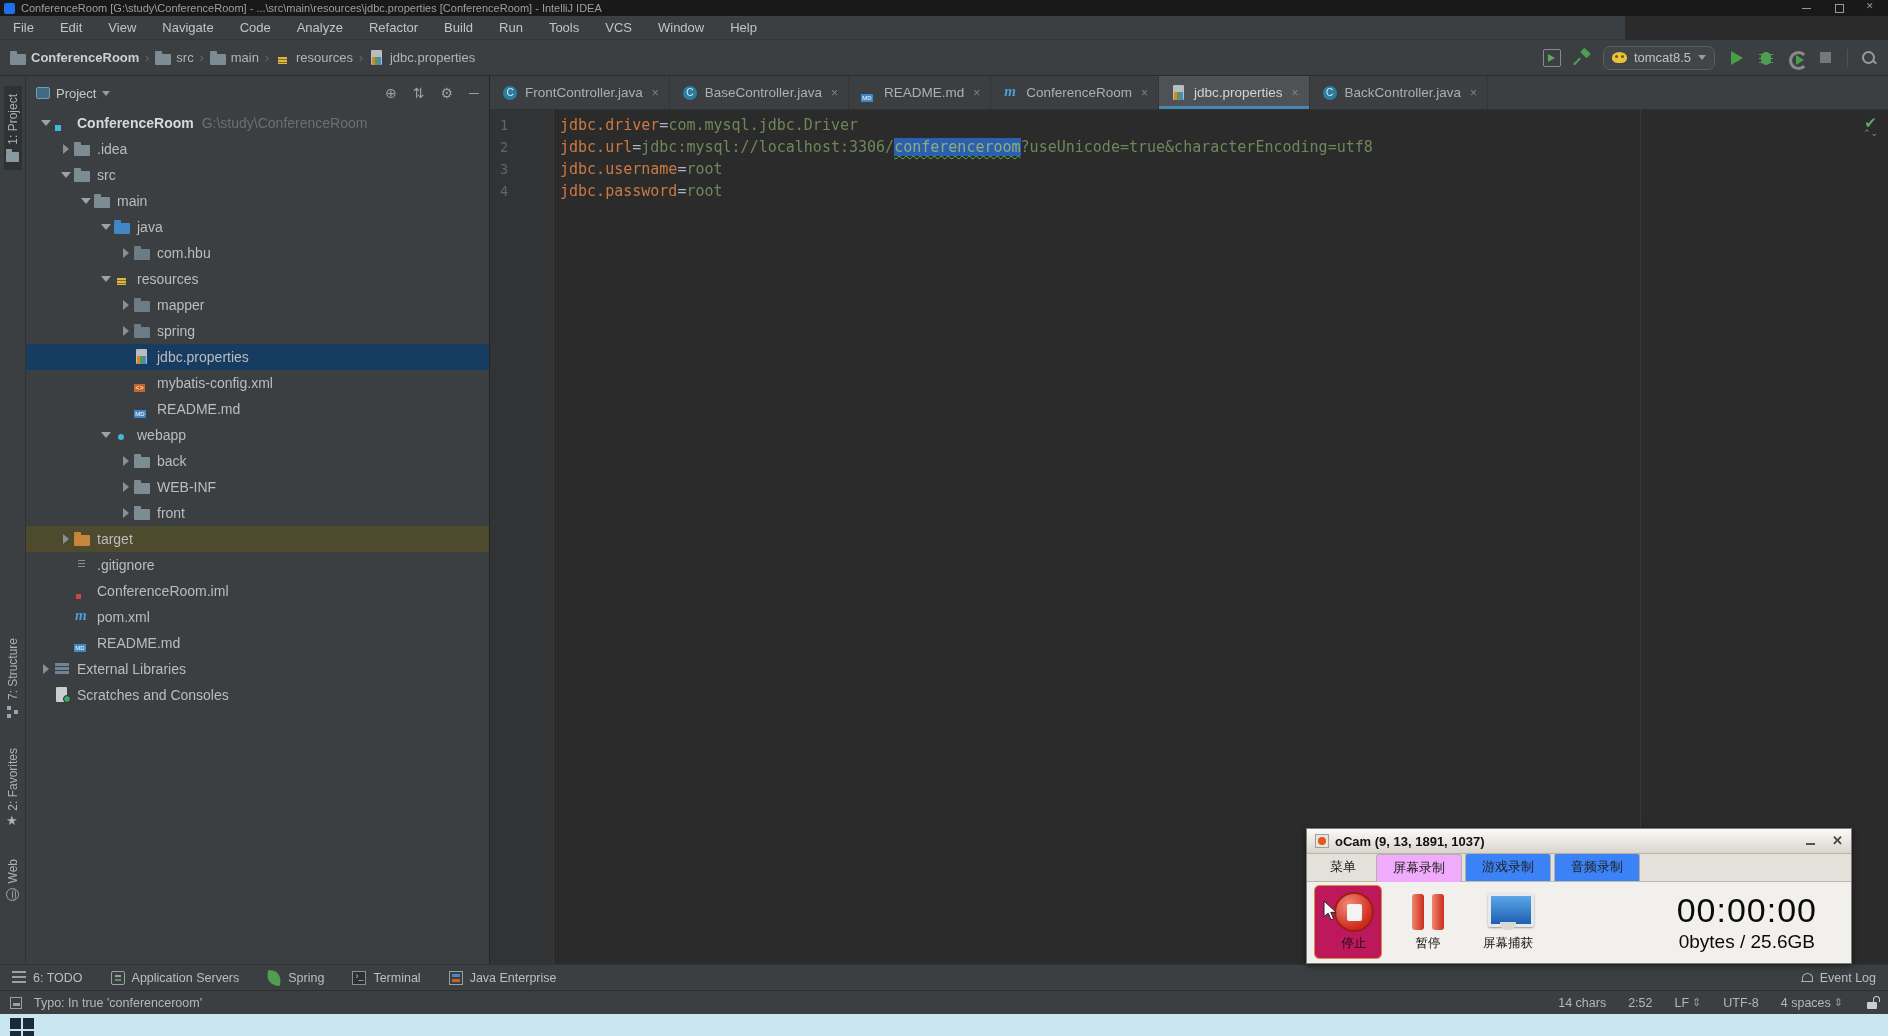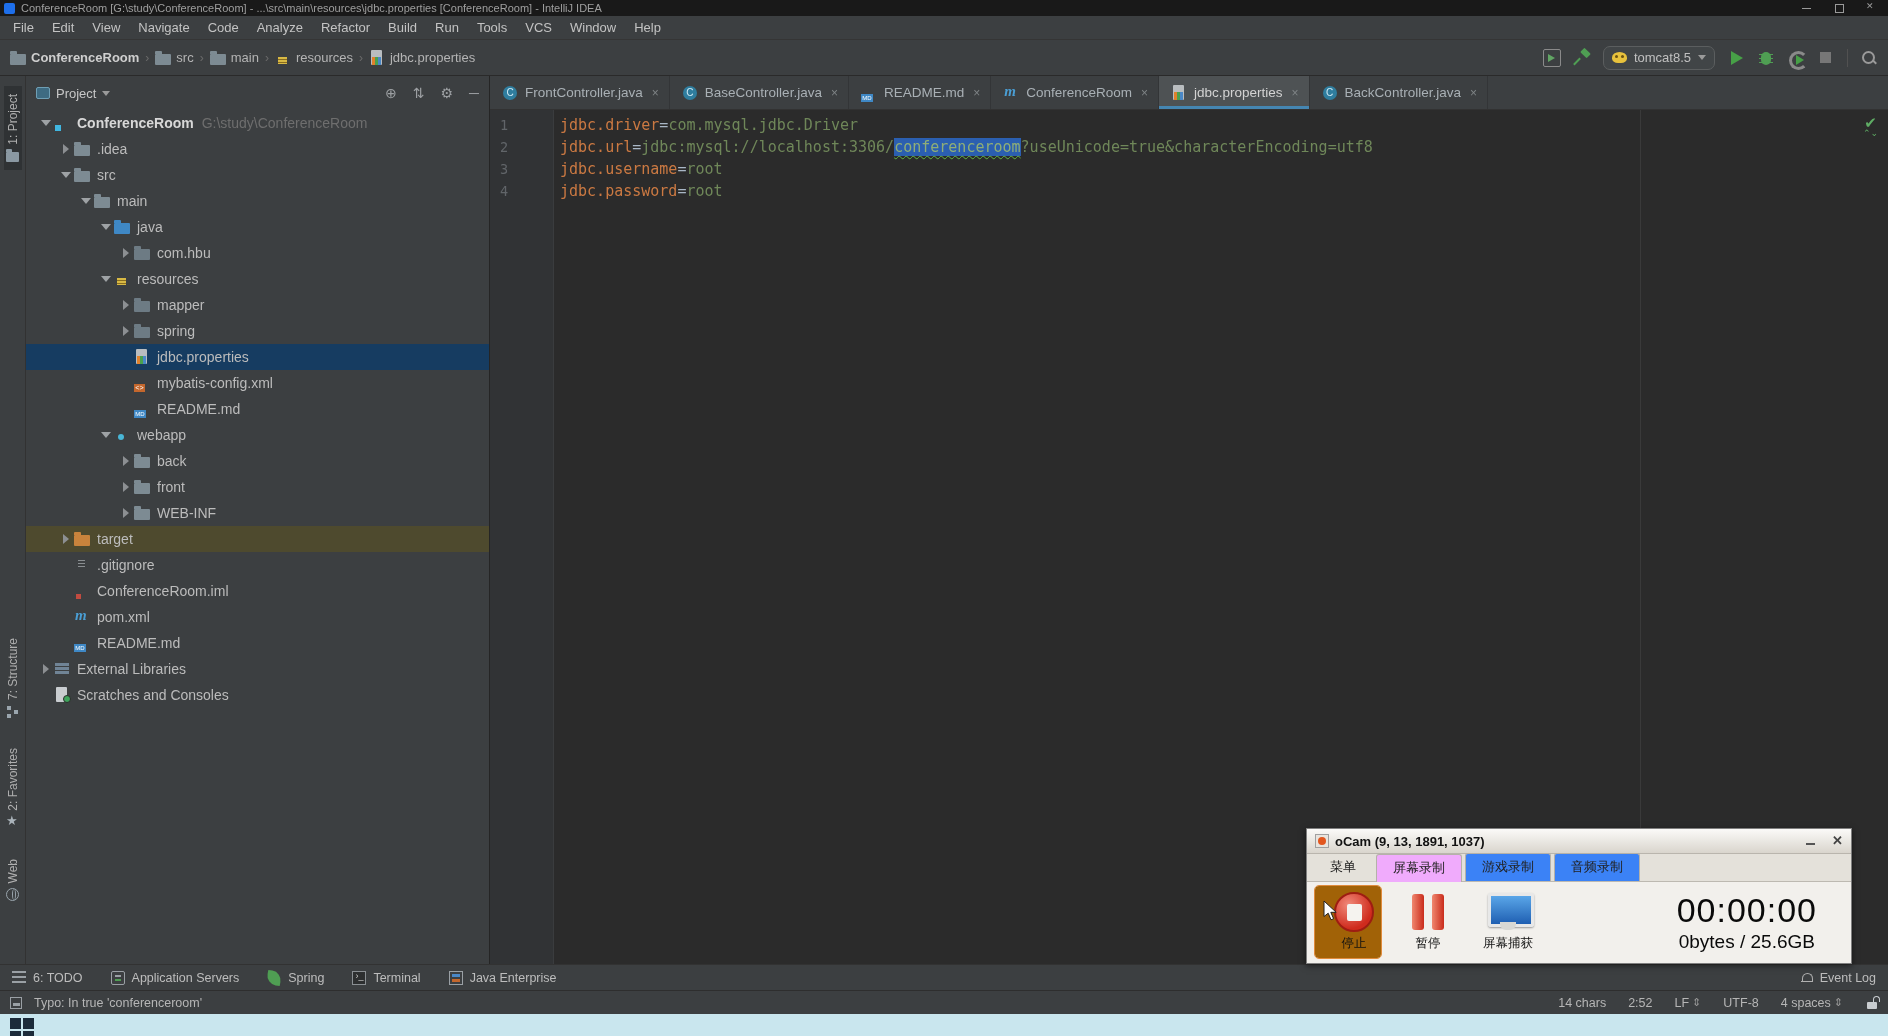--- a/index.html
+++ b/index.html
@@ -15,21 +15,21 @@
   .titlebar{position:absolute;left:0;top:0;width:1888px;height:16px;background:#191919;display:flex;align-items:center;padding:0 4px;}
   .app-ico{width:11px;height:11px;background:#1e6feb;border-radius:2px;margin-right:6px;flex:none;}
   .titlebar .t-text{font-size:11px;color:#9f9f9f;white-space:nowrap;overflow:hidden;flex:1;}
   .win-controls{display:flex;gap:22px;margin-right:8px;align-items:center;}
   .wc{width:10px;height:9px;position:relative;cursor:default;}
   .wc-min::after{content:"";position:absolute;left:0;top:4px;width:9px;height:1px;background:#9a9a9a;}
   .wc-max::after{content:"";position:absolute;left:1px;top:0;width:7px;height:7px;border:1px solid #9a9a9a;}
   .wc-close::after{content:"\2715";position:absolute;left:0;top:-3px;color:#9a9a9a;font-size:9px;}
 
   
-  .menubar{position:absolute;left:0;top:16px;width:1888px;height:24px;background:var(--panel);display:flex;align-items:center;padding-left:4px;border-bottom:1px solid #353535;}
+  .menubar{position:absolute;left:0;top:16px;width:1625px;height:24px;background:var(--panel);display:flex;align-items:center;padding-left:4px;border-bottom:1px solid #353535;gap:8px;}
   .menu-item{font-size:13px;color:#c3c3c3;padding:0 9px;line-height:24px;}
 
   
   .navbar{position:absolute;left:0;top:40px;width:1888px;height:36px;background:var(--panel);display:flex;align-items:center;padding:0 10px;border-bottom:1px solid #2a2a2a;}
   .crumbs{display:flex;align-items:center;gap:4px;}
   .crumb{display:flex;align-items:center;gap:5px;font-size:13px;color:#b4b4b4;}
   .crumb.bold .crumb-label{font-weight:bold;color:#cfcfcf;}
   .crumb-sep{color:#6a6a6a;font-size:12px;margin:0 2px;}
   .nav-right{margin-left:auto;display:flex;align-items:center;gap:12px;}
   .nav-divider{width:1px;height:18px;background:#515151;}
@@ -169,21 +169,21 @@
   .ocam-min{width:14px;height:12px;position:relative;margin-right:14px;}
   .ocam-min::after{content:"";position:absolute;left:2px;bottom:2px;width:9px;height:2px;background:#555;}
   .ocam-close{color:#444;font-size:13px;font-weight:bold;line-height:12px;}
   .ocam-tabs{height:28px;display:flex;align-items:flex-end;padding-left:6px;background:#e4e1da;border-bottom:1px solid #bdb9b1;}
   .otab{font-size:13px;color:#222;padding:4px 16px 5px;border:1px solid #b5b1a9;border-bottom:none;border-radius:3px 3px 0 0;background:#3b82f6;margin-right:3px;}
   .otab.first{border-color:transparent;background:transparent;}
   .otab.active{background:#f0abfc;position:relative;top:1px;}
   .ocam-body{flex:1;background:#f2f0ec;display:flex;align-items:center;padding:2px 8px 4px 8px;gap:14px;}
   .obtn{display:flex;flex-direction:column;align-items:center;justify-content:center;gap:3px;width:66px;height:72px;border-radius:4px;position:relative;}
   .obtn .olabel{font-size:12.5px;color:#111;}
-  .obtn.hot{background:#a16207;outline:1px solid #e08b3c;padding-left:12px;}
+  .obtn.hot{background:#be185d;outline:1px solid #e08b3c;padding-left:12px;}
   .o-stop{width:40px;height:40px;border-radius:50%;background:radial-gradient(circle at 35% 30%,#f08a7a,#cf2b1d 70%);border:2px solid #9e1d12;position:relative;}
   .o-stop::after{content:"";position:absolute;left:11px;top:10px;width:15px;height:17px;background:#f5f3ef;border-radius:2px;}
   .o-pause{width:34px;height:40px;position:relative;}
   .o-pause::before,.o-pause::after{content:"";position:absolute;top:2px;width:12px;height:36px;border-radius:3px;background:linear-gradient(to right,#f0876f,#c92c1c);}
   .o-pause::before{left:1px;} .o-pause::after{right:1px;}
   .o-capture{width:44px;height:40px;position:relative;}
   .o-capture::before{content:"";position:absolute;left:2px;top:1px;width:40px;height:28px;background:linear-gradient(#5aa6e8,#1f5fb2);border:3px solid #e8e8e8;border-radius:3px;box-shadow:0 1px 2px #999;}
   .o-capture::after{content:"";position:absolute;left:14px;top:30px;width:16px;height:8px;background:#d8d8d4;border-radius:0 0 6px 6px;}
   .ocam-timer{margin-left:auto;text-align:center;padding-right:26px;}
   .ocam-timer .big{font-size:34px;color:#0a0a0a;letter-spacing:1px;}
@@ -425,28 +425,28 @@
             <span class="arr-right"></span>
           </span>
           <span class="ficon f-folder"></span>
           <span class="tree-label">back</span>
         </div>
         <div class="tree-row" style="padding-left: 92px;">
           <span class="tw-arrow">
             <span class="arr-right"></span>
           </span>
           <span class="ficon f-folder"></span>
+          <span class="tree-label">WEB-INF</span>
+        </div>
+        <div class="tree-row" style="padding-left: 92px;">
+          <span class="tw-arrow">
+            <span class="arr-right"></span>
+          </span>
+          <span class="ficon f-folder"></span>
           <span class="tree-label">front</span>
-        </div>
-        <div class="tree-row" style="padding-left: 92px;">
-          <span class="tw-arrow">
-            <span class="arr-right"></span>
-          </span>
-          <span class="ficon f-folder"></span>
-          <span class="tree-label">WEB-INF</span>
         </div>
         <div class="tree-row excluded-hl" style="padding-left: 32px;">
           <span class="tw-arrow">
             <span class="arr-right"></span>
           </span>
           <span class="ficon f-excluded f-folder"></span>
           <span class="tree-label">target</span>
         </div>
         <div class="tree-row" style="padding-left: 32px;">
           <span class="tw-arrow"></span>

